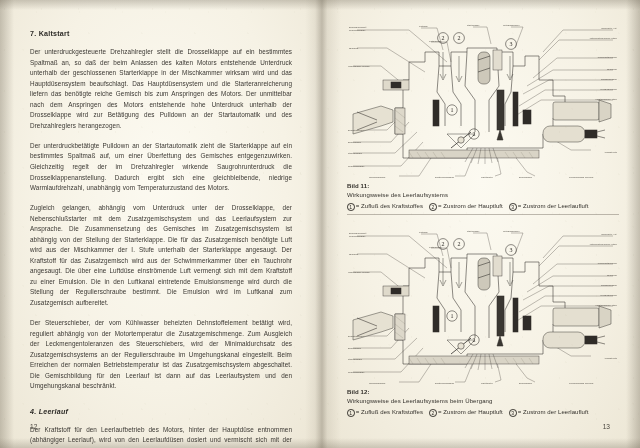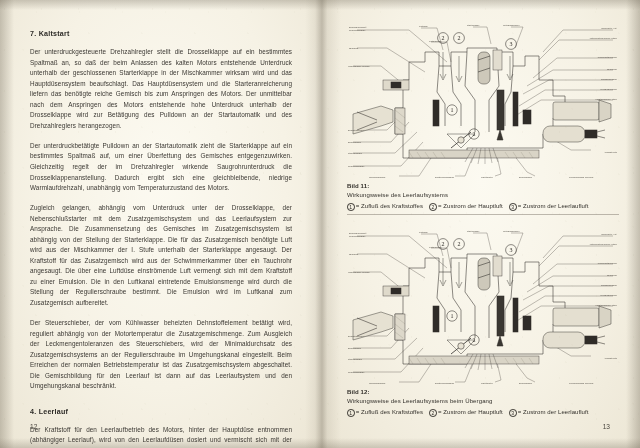--- a/index.html
+++ b/index.html
@@ -80,21 +80,21 @@
     left: 30px; top: 30px;
     width: 262px;
   }
   .heading {
     font-size: 7.1px;
     font-weight: bold;
     color: #2c2a26;
     letter-spacing: .25px;
     margin: 0 0 9px 0;
   }
-  .heading.second { margin-top: 0; }
+  .heading.second { margin-top: 0; font-style: italic; }
   .para {
     font-size: 6.35px;
     line-height: 10.55px;
     color: #3a3732;
     text-align: justify;
     margin: 0 0 9.5px 0;
     letter-spacing: .08px;
     word-spacing: .4px;
   }
   .pageno {

